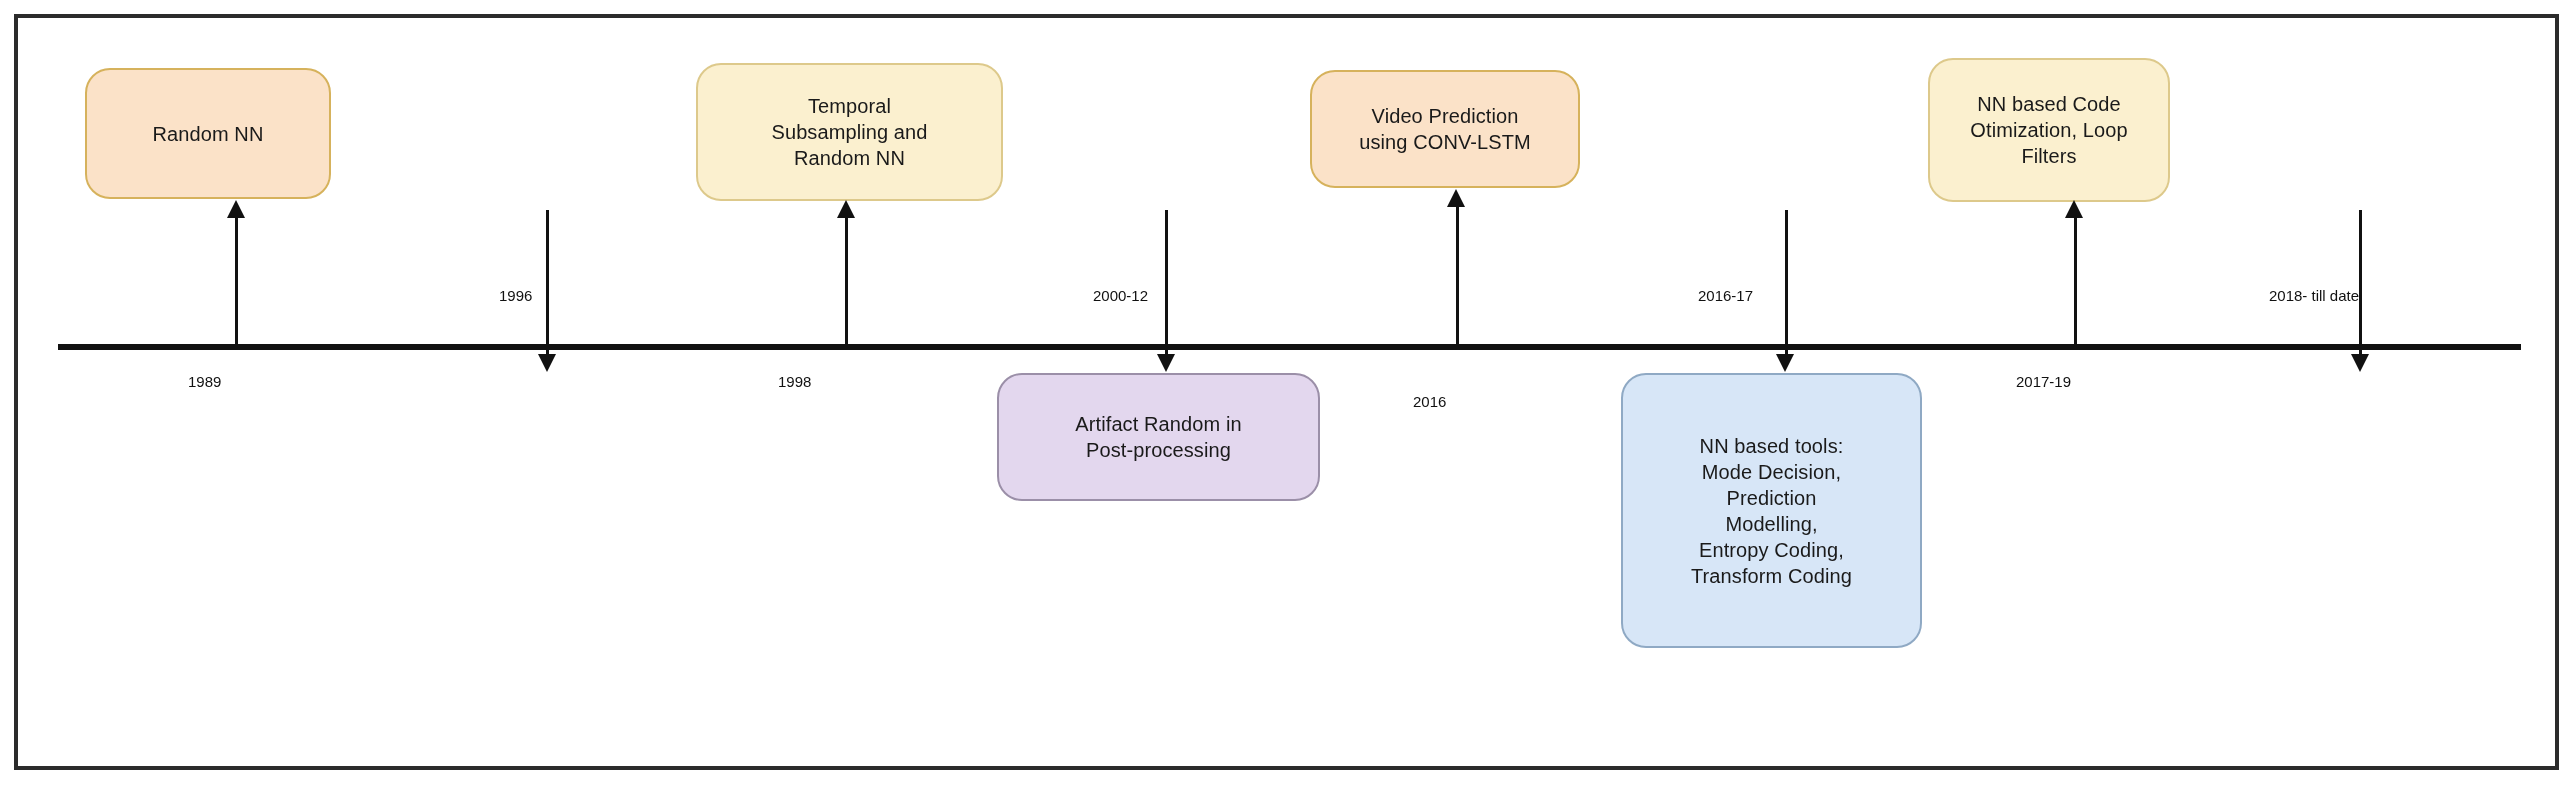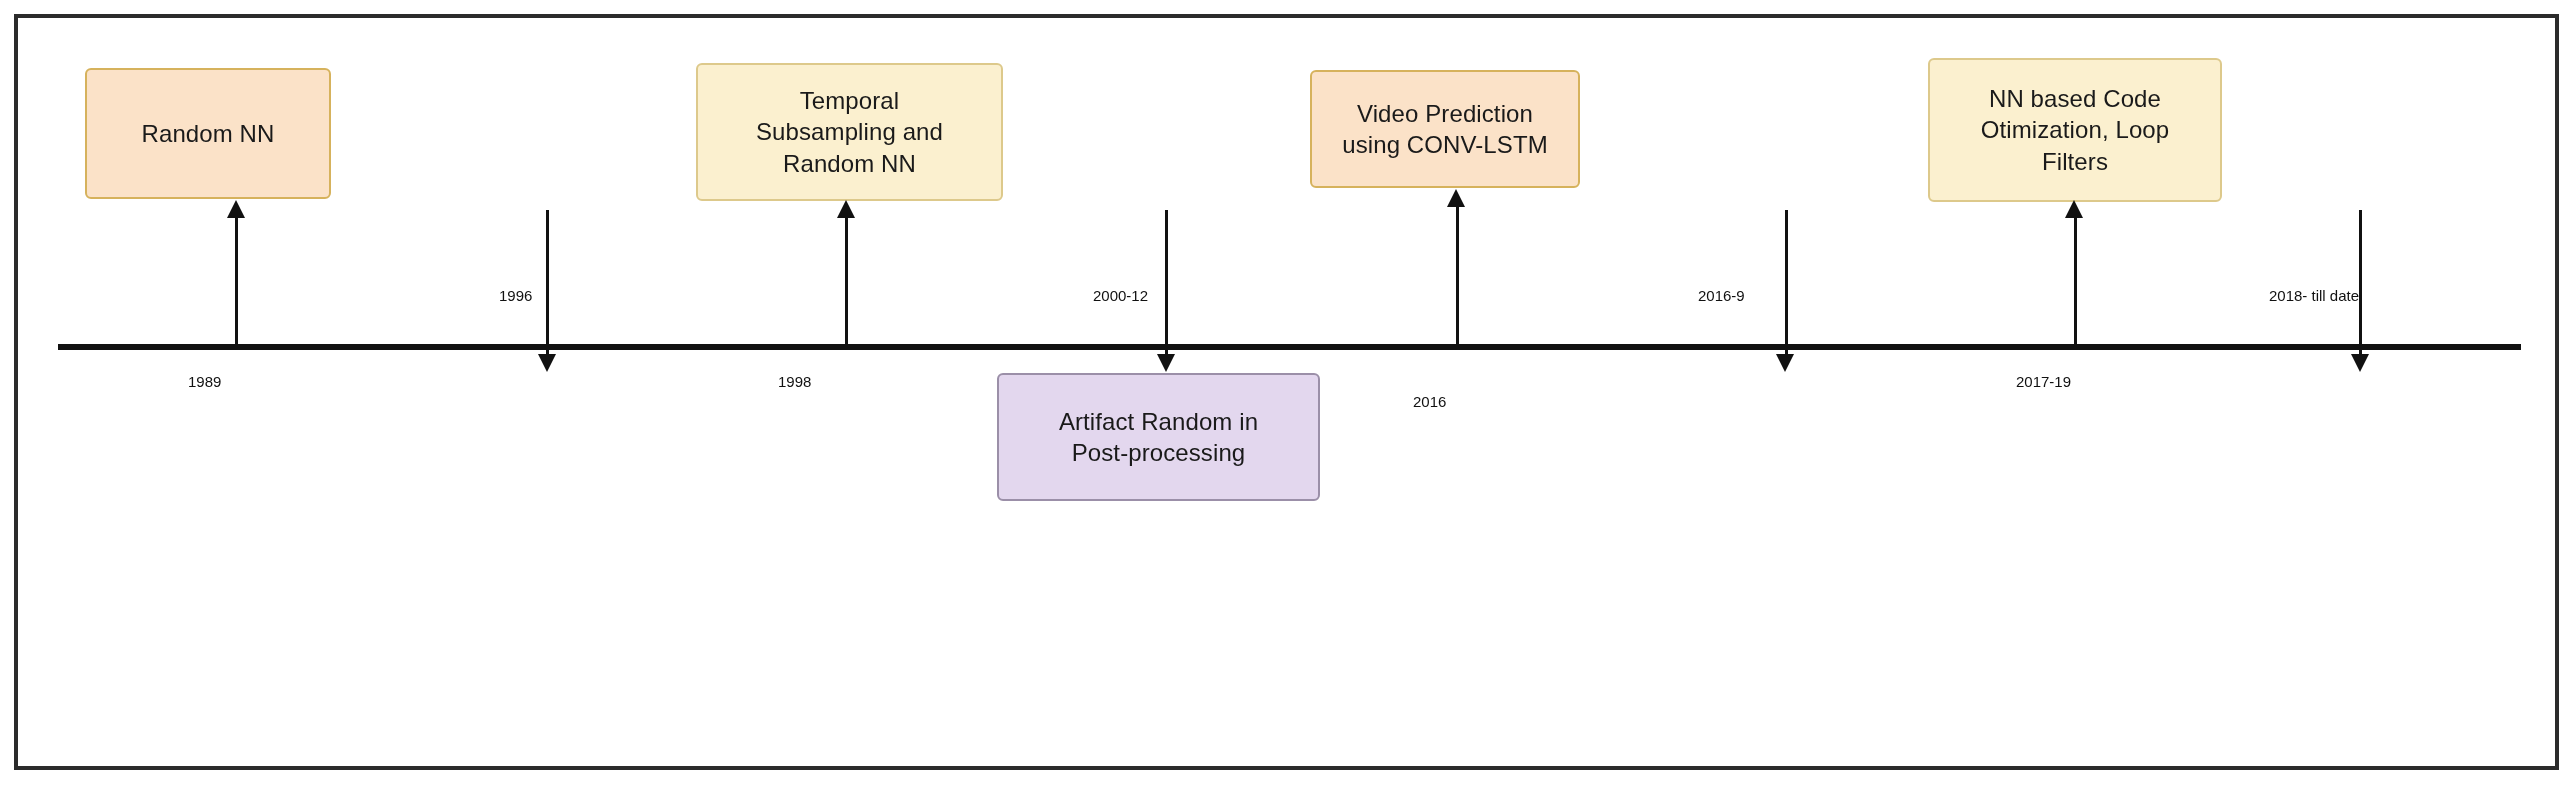--- a/index.html
+++ b/index.html
@@ -30,26 +30,26 @@
   }
   
   .axis {
     position: absolute;
     background: #111111;
   }
   
   .evbox {
     position: absolute;
     box-sizing: border-box;
-    border-radius: 6px;
+    border-radius: 25px;
     display: flex;
     align-items: center;
     justify-content: center;
     text-align: center;
-    font-size: 24px;
+    font-size: 20px;
     line-height: 1.30;
     color: #1a1a1a;
     padding: 5.1px 9px;
     white-space: pre-line;
     letter-spacing: 0.1px;
   }
   .evbox.orange {
     background: #fbe2c8;
     border: 2.6px solid #d6b25c;
   }
@@ -125,25 +125,31 @@
     <div class="arrow down" style="left:1139px; top:336px;"></div>
     <div class="evbox purple" style="left:979px; top:355px; width:323px; height:128px;">Artifact Random in
 Post-processing</div>
 
     <div class="evbox orange" style="left:1292px; top:52px; width:270px; height:118px;">Video Prediction
 using CONV-LSTM</div>
     <div class="stem dark" style="left:1438px; top:184px; height:145px;"></div>
     <div class="arrow up" style="left:1429px; top:171px;"></div>
     <div class="yearlabel" style="left:1395px; top:355px;margin-top:20px;">2016</div>
 
-    <div class="yearlabel" style="left:1680px; top:269px;">2016-9</div>
+    <div class="yearlabel" style="left:1680px; top:269px;">2016-17</div>
     <div class="stem dark" style="left:1767px; top:192px; height:147px;"></div>
     <div class="arrow down" style="left:1758px; top:336px;"></div>
+    <div class="evbox blue" style="left:1603px; top:355px; width:301px; height:275px;">NN based tools:
+Mode Decision,
+Prediction
+Modelling,
+Entropy Coding,
+Transform Coding</div>
 
-    <div class="evbox cream" style="left:1910px; top:40px; width:294px; height:144px;">NN based Code
+    <div class="evbox cream" style="left:1910px; top:40px; width:242px; height:144px;">NN based Code
 Otimization, Loop
 Filters</div>
     <div class="stem dark" style="left:2056px; top:195px; height:133px;"></div>
     <div class="arrow up" style="left:2047px; top:182px;"></div>
     <div class="yearlabel" style="left:1998px; top:355px;">2017-19</div>
 
     <div class="yearlabel" style="left:2251px; top:269px;">2018- till date</div>
     <div class="stem dark" style="left:2341px; top:192px; height:147px;"></div>
     <div class="arrow down" style="left:2333px; top:336px;"></div>
 

